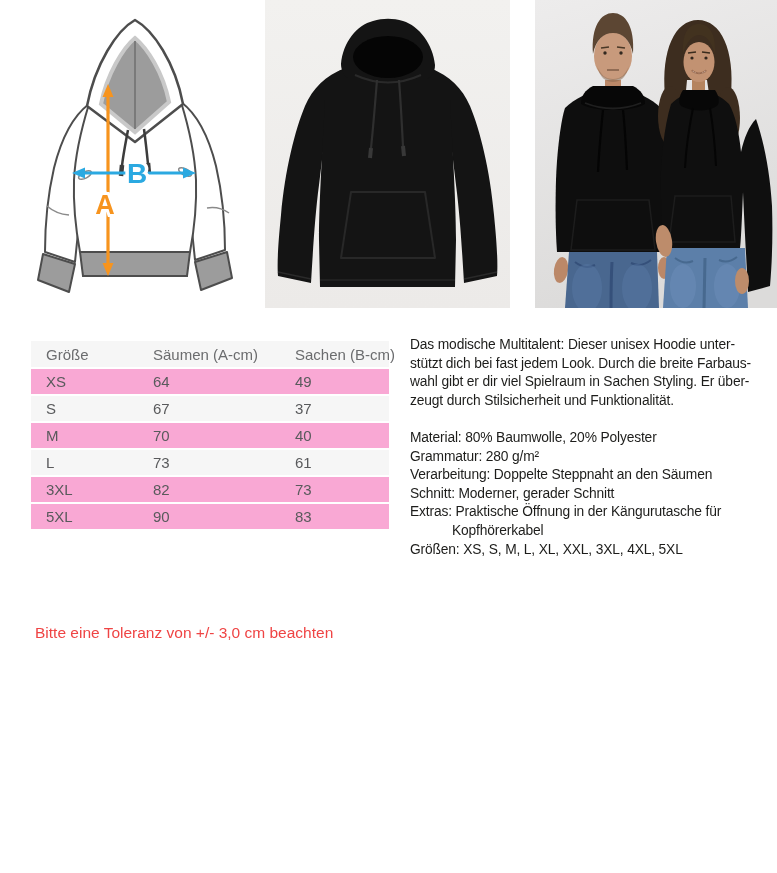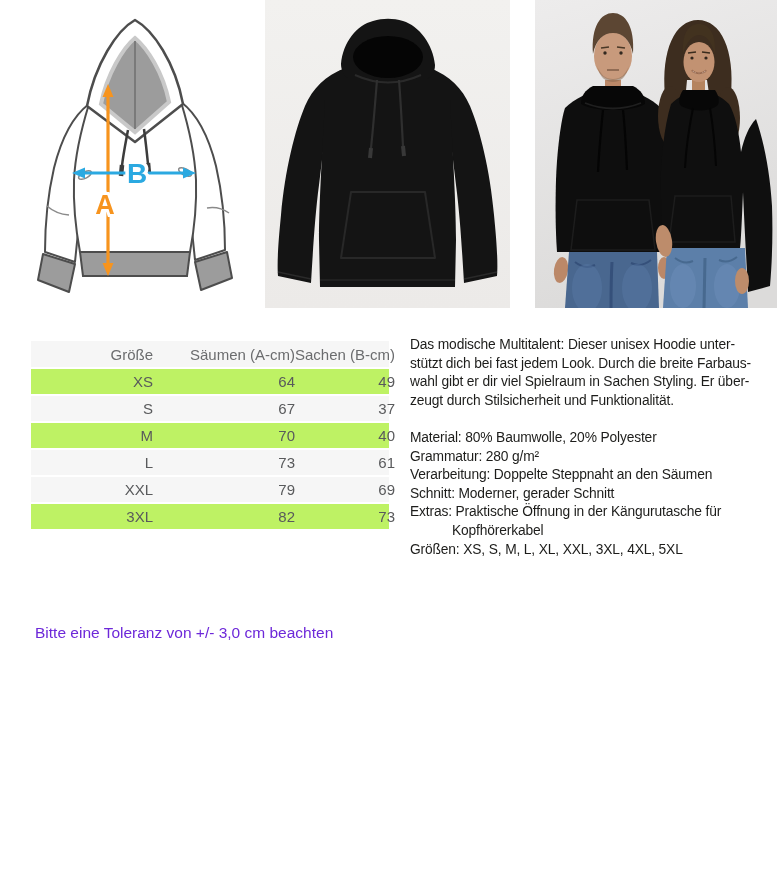--- a/index.html
+++ b/index.html
@@ -11,36 +11,36 @@
   .abs{position:absolute;}
   
   #diagram{left:25px;top:10px;width:230px;height:300px;}
   #product-photo{left:265px;top:0;width:245px;height:308px;}
   #models-photo{left:535px;top:0;width:242px;height:308px;}
   
   #size-table{left:31px;top:341px;width:358px;}
   .t-row{
     display:grid;grid-template-columns:107px 142px 100px;
     align-items:center;height:25px;margin-bottom:2px;padding-left:15px;
-    font-size:15px;color:#595a5c;text-align:right;
+    font-size:15px;color:#595a5c;
   }
   .t-row.head{background:#f6f6f6;color:#6b6c6e;height:26px;}
-  .t-row.odd{background:#bef264;}
+  .t-row.odd{background:#f9a8d4;}
   .t-row.even{background:#f6f6f6;}
   .t-cell{white-space:nowrap;}
   
   #description{
     left:410px;top:336px;width:369px;overflow:hidden;
     font-size:13.8px;line-height:18.6px;color:#1d1d1b;letter-spacing:-0.15px;
   }
   .line{white-space:nowrap;height:18.6px;}
   .line.indent{padding-left:42px;}
   .spacer{height:18.6px;}
   
-  #tolerance{left:35px;top:624px;font-size:15.5px;color:#6d28d9;white-space:nowrap;}
+  #tolerance{left:35px;top:624px;font-size:15.5px;color:#ef4444;white-space:nowrap;}
 </style>
 </head>
 <body>
 
 <svg id="diagram" class="abs" viewBox="0 0 230 300" xmlns="http://www.w3.org/2000/svg">
 
   <path d="M64,94 C48,106 36,130 29,158 C23,184 20,218 20,242 L50,252 C53,222 56,192 60,168 L64,120 Z" fill="#ffffff" stroke="#4d4d4d" stroke-width="2" stroke-linejoin="round"></path>
   <path d="M18,244 L50,254 L44,282 L13,270 Z" fill="#9c9c9c" stroke="#4d4d4d" stroke-width="2" stroke-linejoin="round"></path>
 
   <path d="M156,92 C172,104 184,128 191,156 C197,182 200,216 200,240 L170,250 C167,220 164,190 160,166 L156,118 Z" fill="#ffffff" stroke="#4d4d4d" stroke-width="2" stroke-linejoin="round"></path>
@@ -181,29 +181,29 @@
     <div class="t-row odd">
       <div class="t-cell">M</div>
       <div class="t-cell">70</div>
       <div class="t-cell">40</div>
     </div>
     <div class="t-row even">
       <div class="t-cell">L</div>
       <div class="t-cell">73</div>
       <div class="t-cell">61</div>
     </div>
-    <div class="t-row even">
-      <div class="t-cell">XXL</div>
-      <div class="t-cell">79</div>
-      <div class="t-cell">69</div>
-    </div>
     <div class="t-row odd">
       <div class="t-cell">3XL</div>
       <div class="t-cell">82</div>
       <div class="t-cell">73</div>
+    </div>
+    <div class="t-row odd">
+      <div class="t-cell">5XL</div>
+      <div class="t-cell">90</div>
+      <div class="t-cell">83</div>
     </div>
   </div>
 
 <div id="description" class="abs">
   <div>
       <div class="line">Das modische Multitalent: Dieser unisex Hoodie unter-</div>
       <div class="line">stützt dich bei fast jedem Look. Durch die breite Farbaus-</div>
       <div class="line">wahl gibt er dir viel Spielraum in Sachen Styling. Er über-</div>
       <div class="line">zeugt durch Stilsicherheit und Funktionalität.</div>
     </div>

